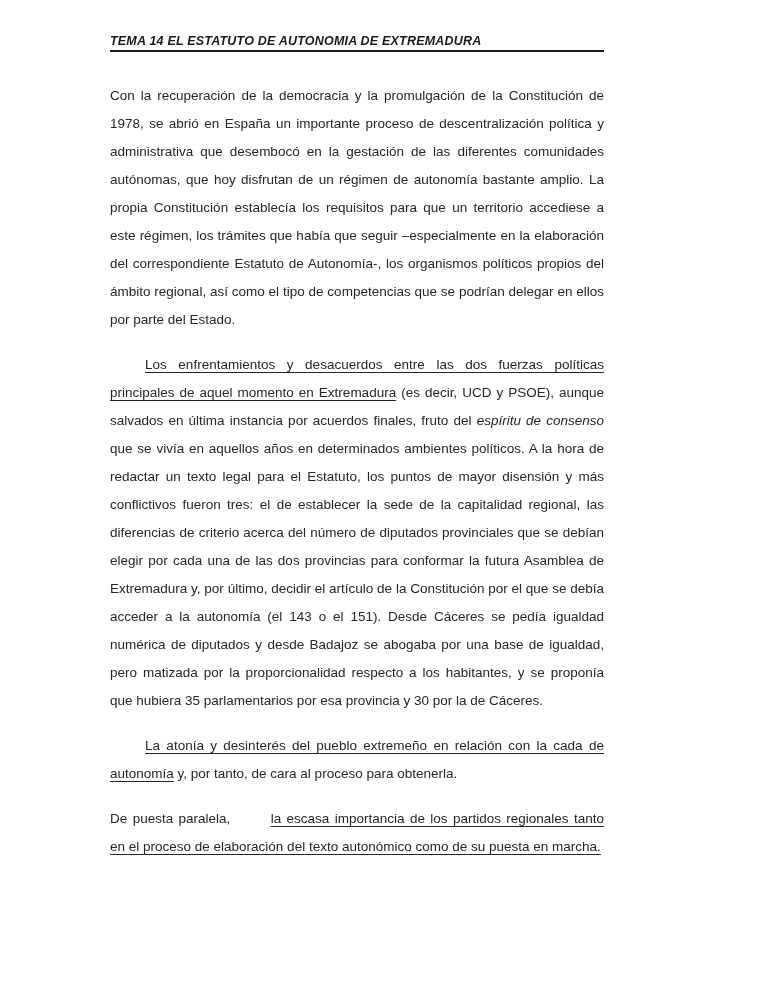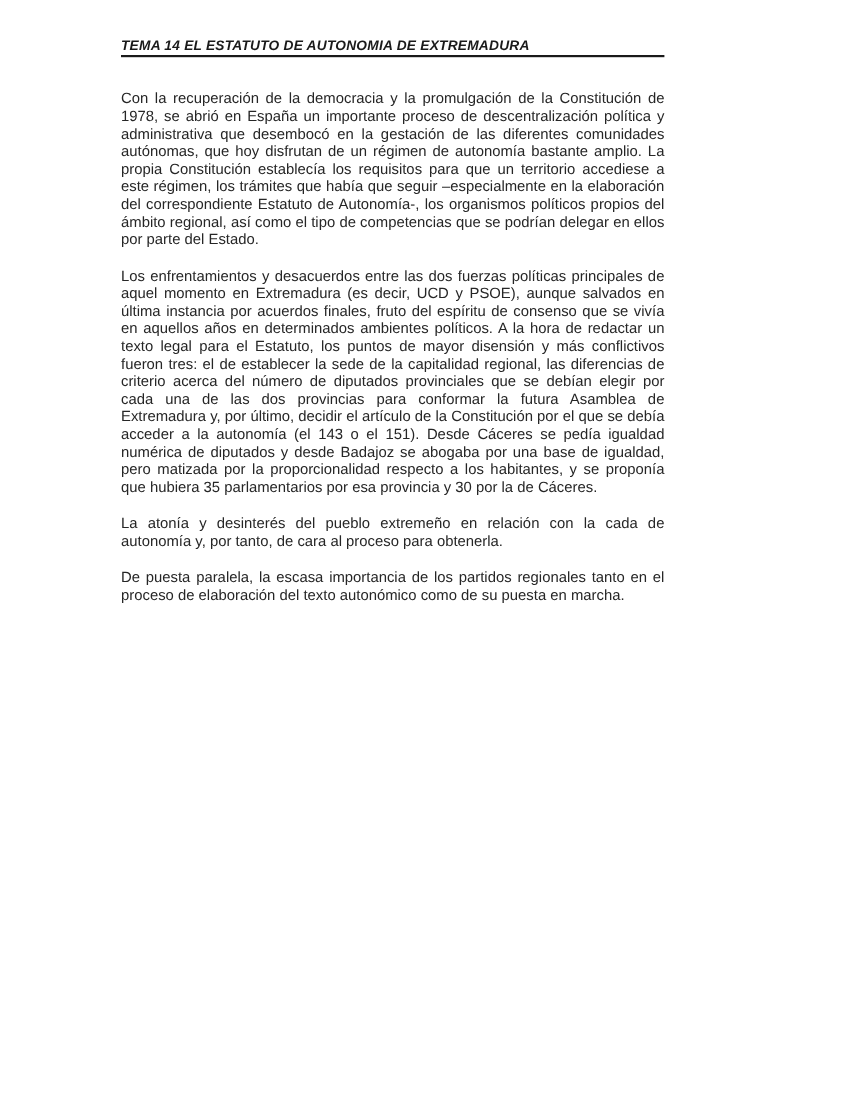--- a/index.html
+++ b/index.html
@@ -29,31 +29,34 @@
   }
   .section-title {
     font-size: 13.5px;
     font-weight: bold;
     color: #1a1a1a;
     margin: 0 0 30px 0;
     letter-spacing: 0.1px;
   }
   .para {
     font-size: 13.5px;
-    line-height: 16px;
+    line-height: 28px;
     text-align: justify;
     margin: 0 0 17px 0;
   }
   .para:last-child {
     margin-bottom: 0;
   }
   .run-u {
+    text-decoration: underline;
     text-underline-offset: 3px;
+    margin-left: 35px;
   }
   .run-i {
+    font-style: italic;
   }
 </style>
 </head>
 <body>
 
 <div class="page">
 
   <div class="doc-header">
     <span>TEMA 14  EL ESTATUTO DE AUTONOMIA DE EXTREMADURA</span>
   </div>

